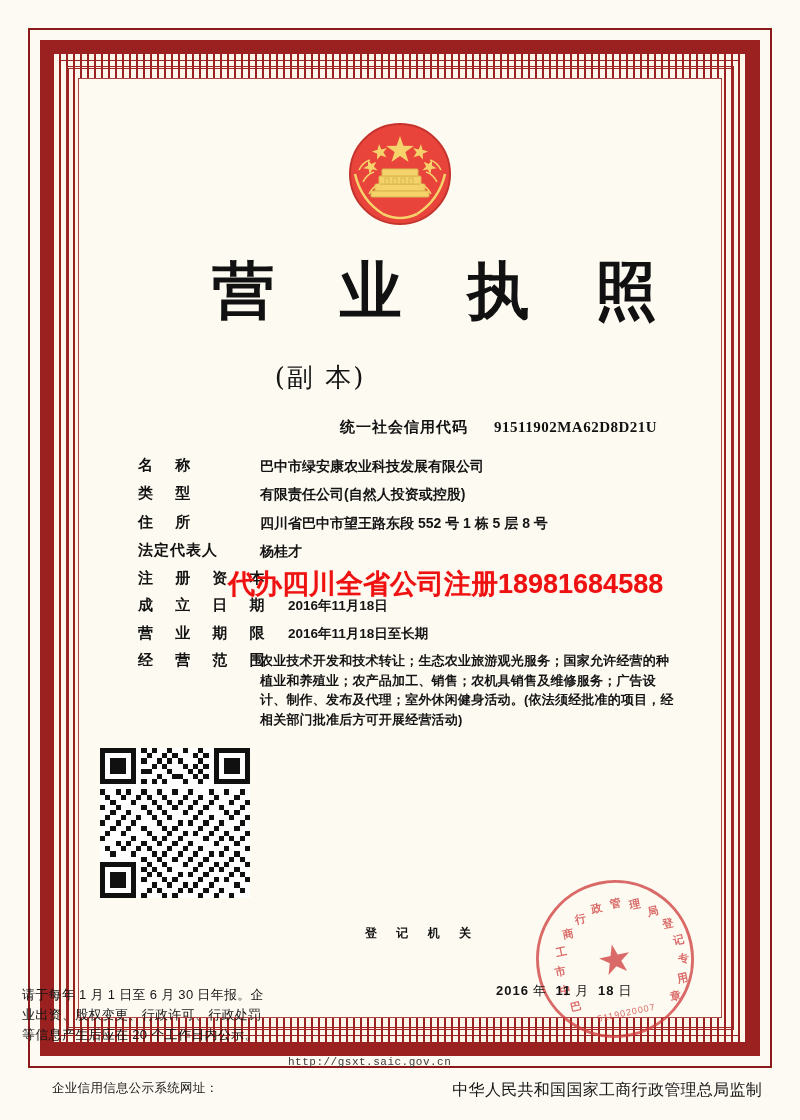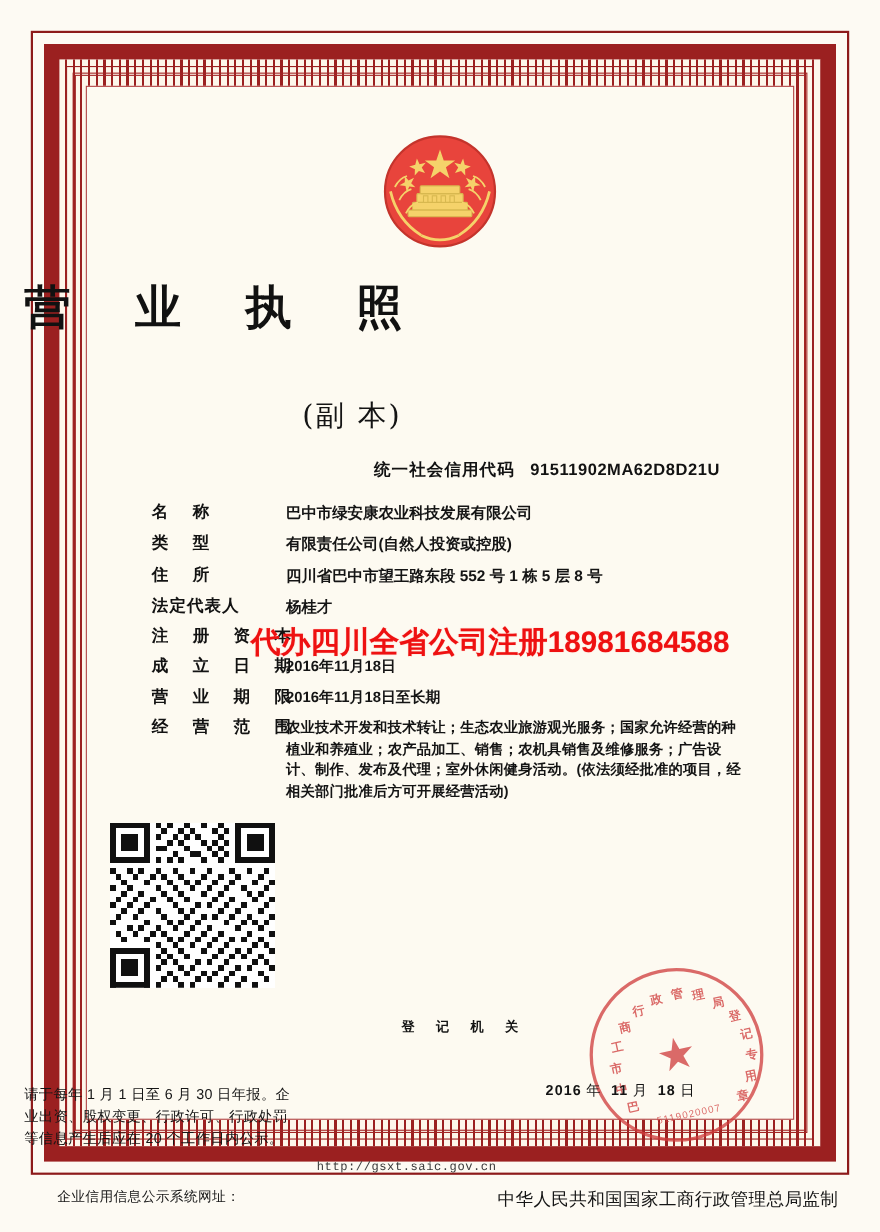--- a/index.html
+++ b/index.html
@@ -77,23 +77,23 @@
     position: absolute;
     left: 335px; top: 112px;
     width: 130px; height: 130px;
   }
 
   
   .main-title {
     position: absolute;
     left: 0; top: 258px;
     width: 679px;
-    text-align: left;
+    text-align: right;
     font-family: "DejaVu Serif", serif;
-    font-size: 42px;
+    font-size: 62px;
     font-weight: bold;
     letter-spacing: 22px;
     text-indent: 22px;
     color: #111111;
     line-height: 1.05;
   }
   .sub-title {
     position: absolute;
     left: 0; top: 360px;
     width: 640px;
@@ -108,24 +108,24 @@
   .credit-row {
     position: absolute;
     left: 340px; top: 418px;
     font-size: 15px;
     font-weight: bold;
     color: #121212;
     letter-spacing: 1px;
     white-space: nowrap;
   }
   .credit-row .code {
-    font-family: Liberation Sans, sans-serif;
+    font-family: Liberation Serif, serif;
     font-weight: bold;
     letter-spacing: 0.5px;
-    margin-left: 14px;
+    margin-left: 26px;
     font-size: 15px;
   }
 
   
   .fields {
     position: absolute;
     left: 138px; top: 456px;
     width: 540px;
   }
   .f-row {
@@ -147,20 +147,21 @@
   }
   .f-value {
     flex: 1;
     font-size: 14px;
     font-weight: bold;
     color: #141414;
     line-height: 1.45;
   }
   .f-value.small {
     font-size: 13.5px;
+    padding-left: 28px;
   }
   .f-value.scope {
     font-size: 13px;
     line-height: 1.5;
     letter-spacing: 0.2px;
   }
 
   
   .qr {
     position: absolute;

